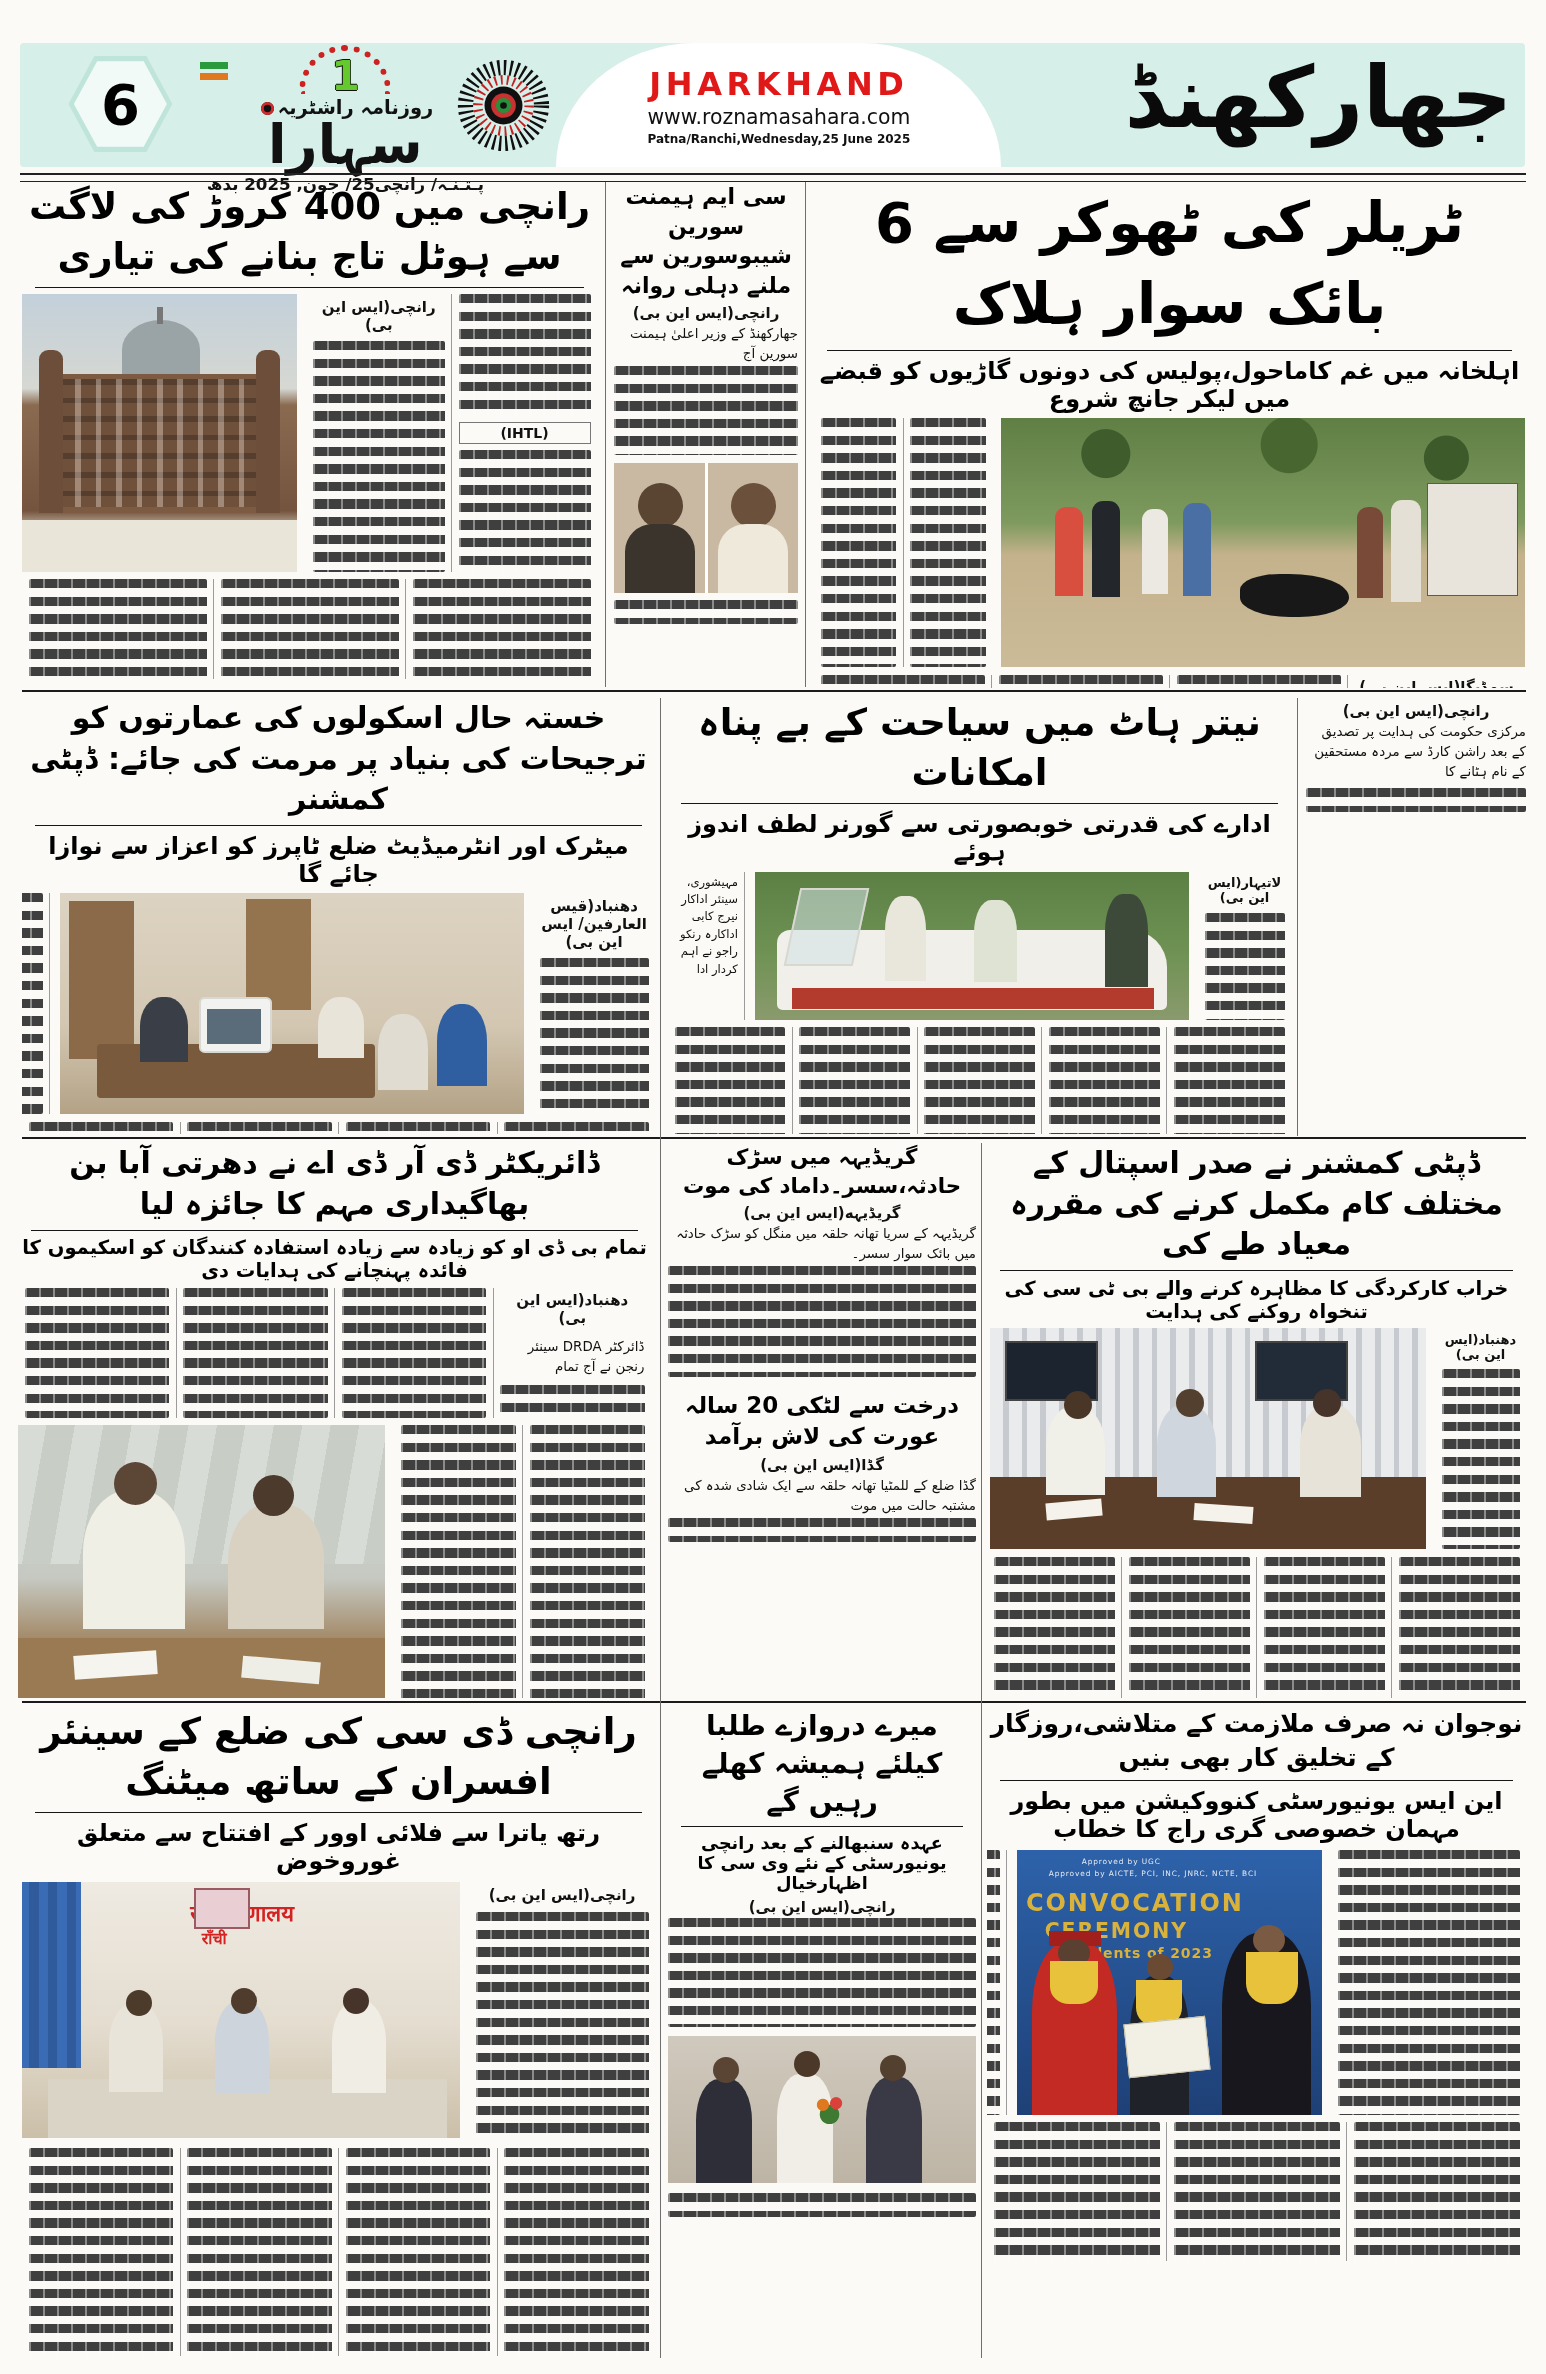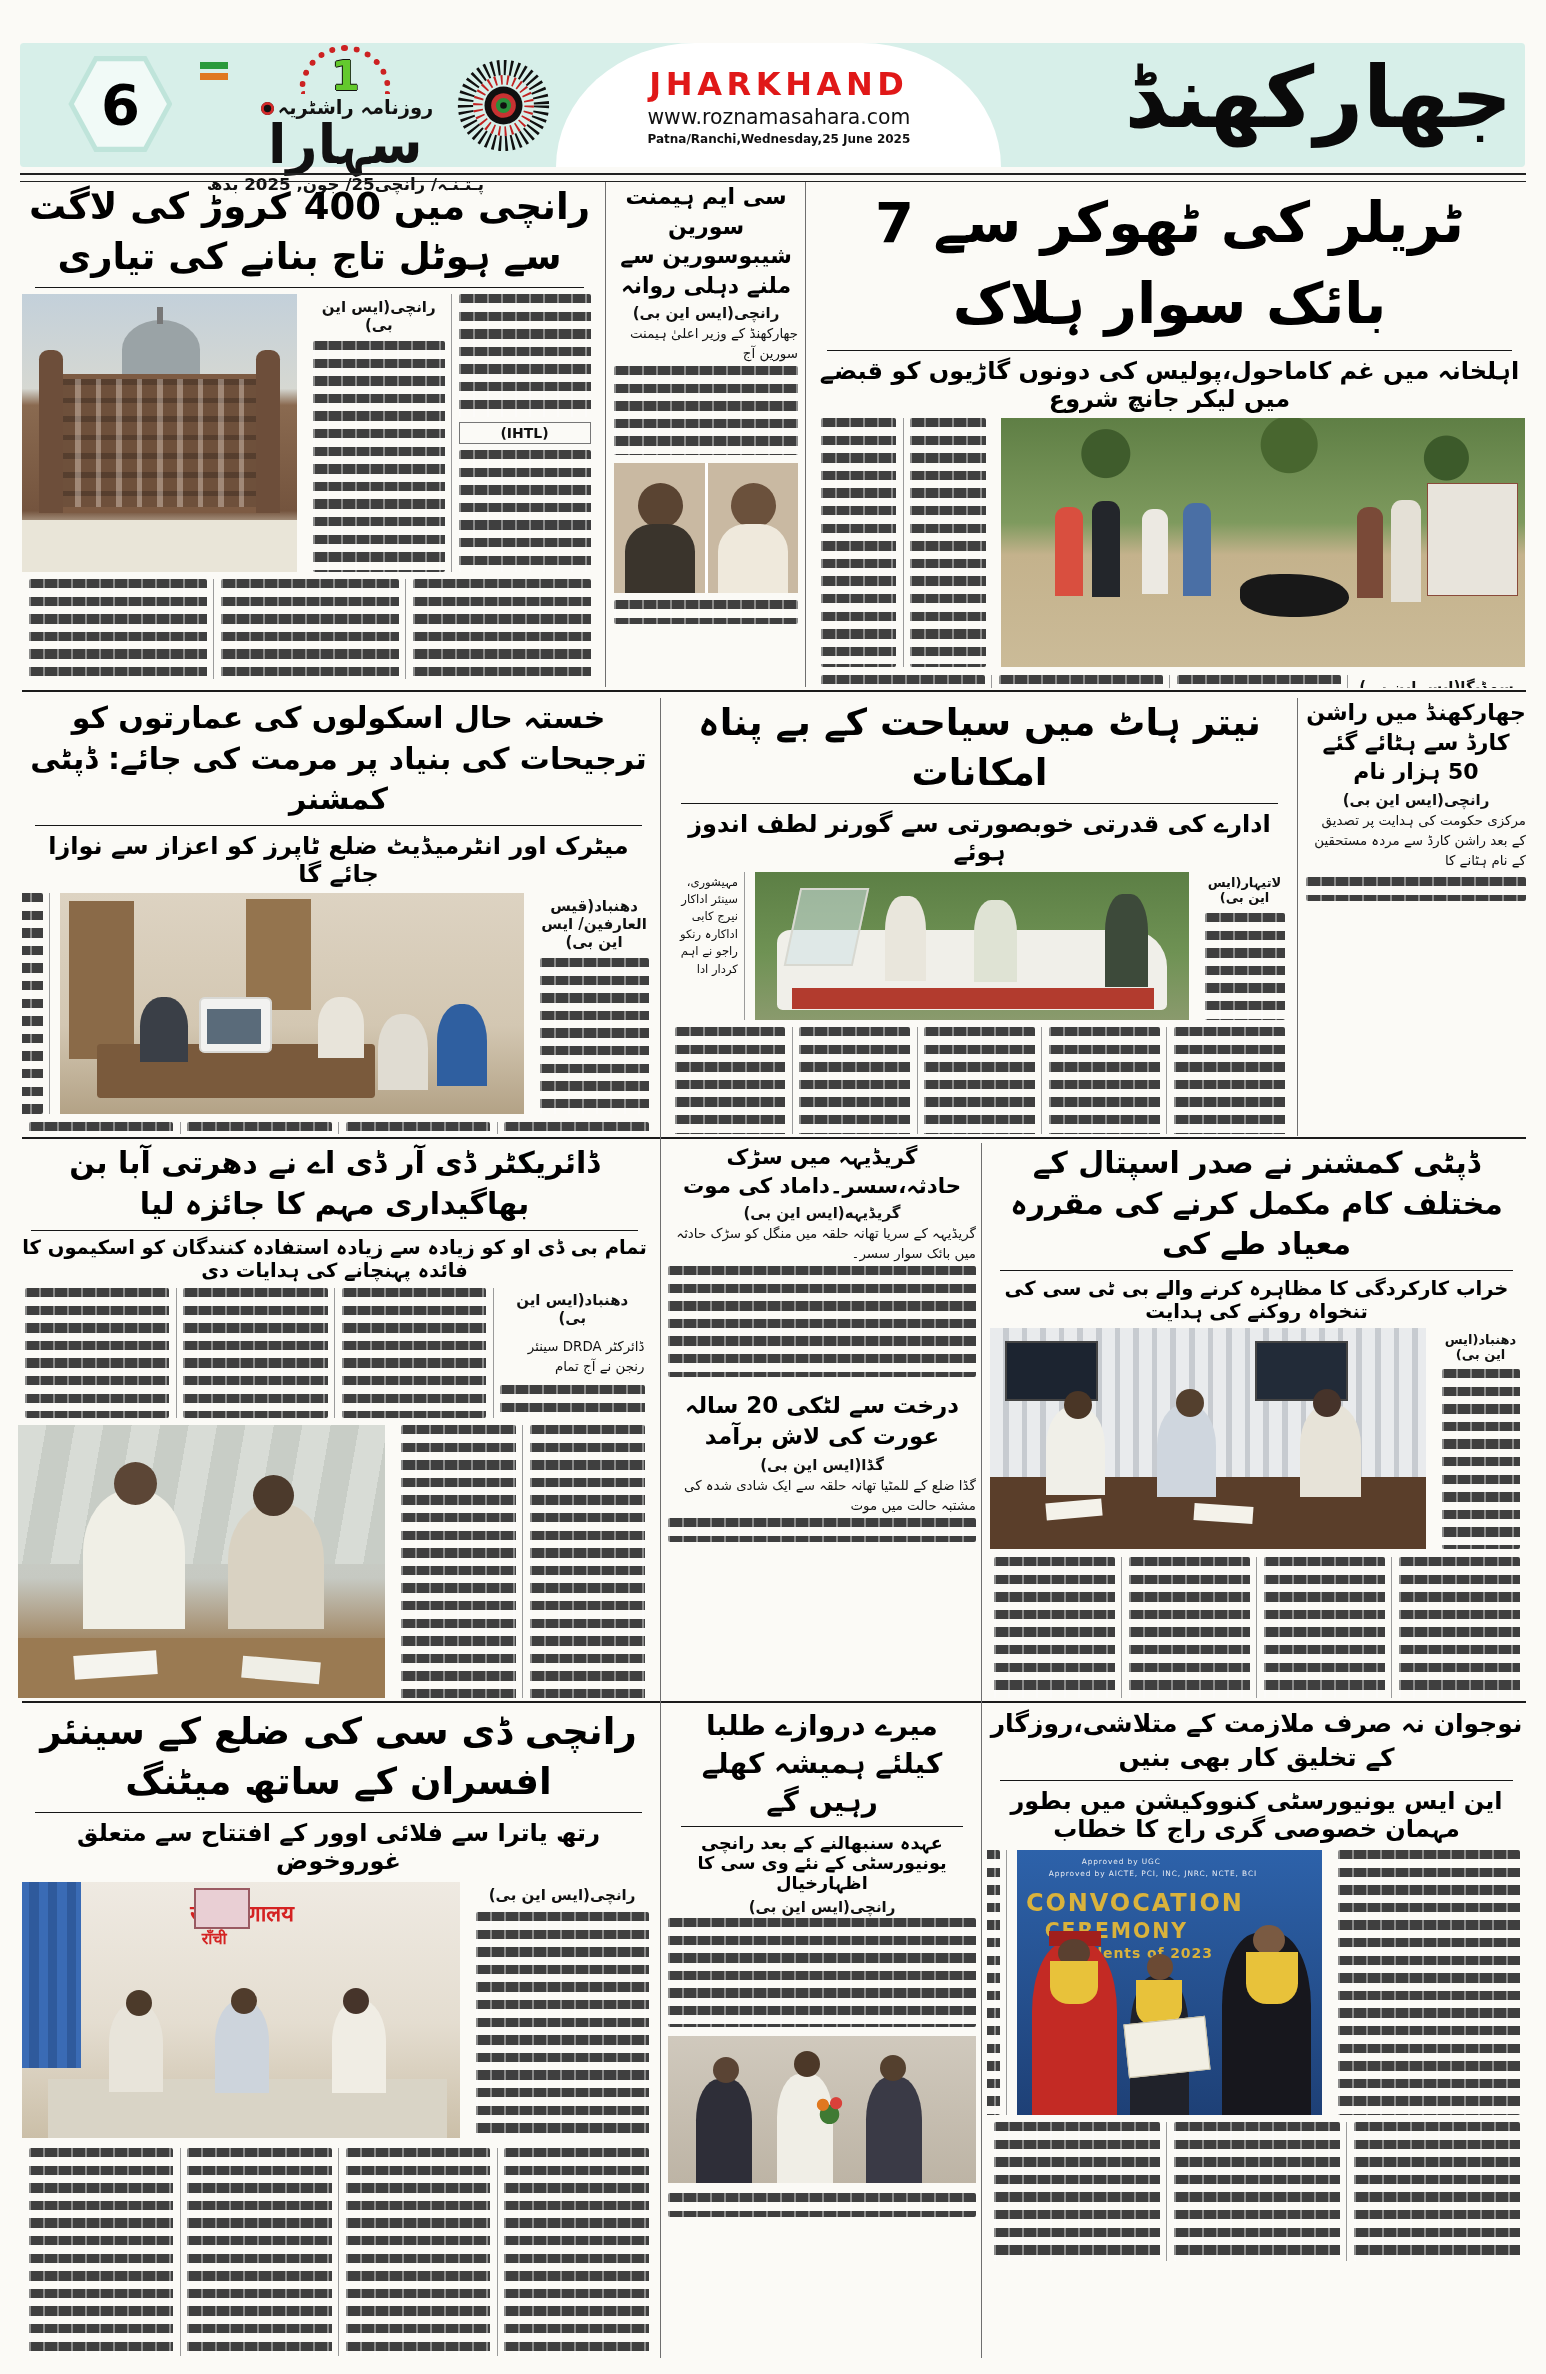--- a/index.html
+++ b/index.html
@@ -174,21 +174,21 @@
       <b style="left:91px;top:0;width:2.8px;height:100%;background:#fff"></b>
       <b style="left:24px;top:20.4px;width:45px;height:45px;background:#5a4432;border-radius:50%"></b>
       <b style="left:11px;top:61px;width:70px;height:69px;background:#3a342c;border-radius:40% 40% 0 0"></b>
       <b style="left:117px;top:20.4px;width:45px;height:45px;background:#6b513c;border-radius:50%"></b>
       <b style="left:104px;top:61px;width:70px;height:69px;background:#efe9dc;border-radius:40% 40% 0 0"></b>
     </div>
     <div class="fill"></div>
   </section>
 
   <section class="story" style="left:814px;top:182px;width:711px;height:506px">
-    <h1 class="hl hl-xl">ٹریلر کی ٹھوکر سے 7 بائک سوار ہلاک</h1>
+    <h1 class="hl hl-xl">ٹریلر کی ٹھوکر سے 6 بائک سوار ہلاک</h1>
     <div class="hrule"></div>
     <h2 class="sub">اہلخانہ میں غم کاماحول،پولیس کی دونوں گاڑیوں کو قبضے میں لیکر جانچ شروع</h2>
     <div class="row" style="height:249px;margin-top:5.6px">
       <div class="cols" style="width:178px">
         <div class="col">
             <div class="fill"></div>
           </div>
         <div class="col">
             <div class="fill"></div>
           </div>
@@ -296,21 +296,20 @@
       <div class="col">
           <div class="fill"></div>
         </div>
       <div class="col">
           <div class="fill"></div>
         </div>
     </div>
   </section>
 
   <section class="story" style="left:1306px;top:698px;width:220px;height:436px">
-    <h1 class="hl hl-sm">جھارکھنڈ میں راشن کارڈ سے ہٹائے گئے 50 ہزار نام</h1>
     <p class="dateline">رانچی(ایس این بی)</p>
     <p class="lead">مرکزی حکومت کی ہدایت پر تصدیق کے بعد راشن کارڈ سے مردہ مستحقین کے نام ہٹانے کا</p>
     <div class="fill" style="margin-top:5.6px"></div>
   </section>
 
   <section class="story" style="left:18px;top:1143px;width:633px;height:555px">
     <h1 class="hl hl-md">ڈائریکٹر ڈی آر ڈی اے نے دھرتی آبا بن بھاگیداری مہم کا جائزہ لیا</h1>
     <div class="hrule"></div>
     <h2 class="sub sub-sm">تمام بی ڈی او کو زیادہ سے زیادہ استفادہ کنندگان کو اسکیموں کا فائدہ پہنچانے کی ہدایات دی</h2>
     <div class="cols" style="height:130px;margin-top:5.6px">

